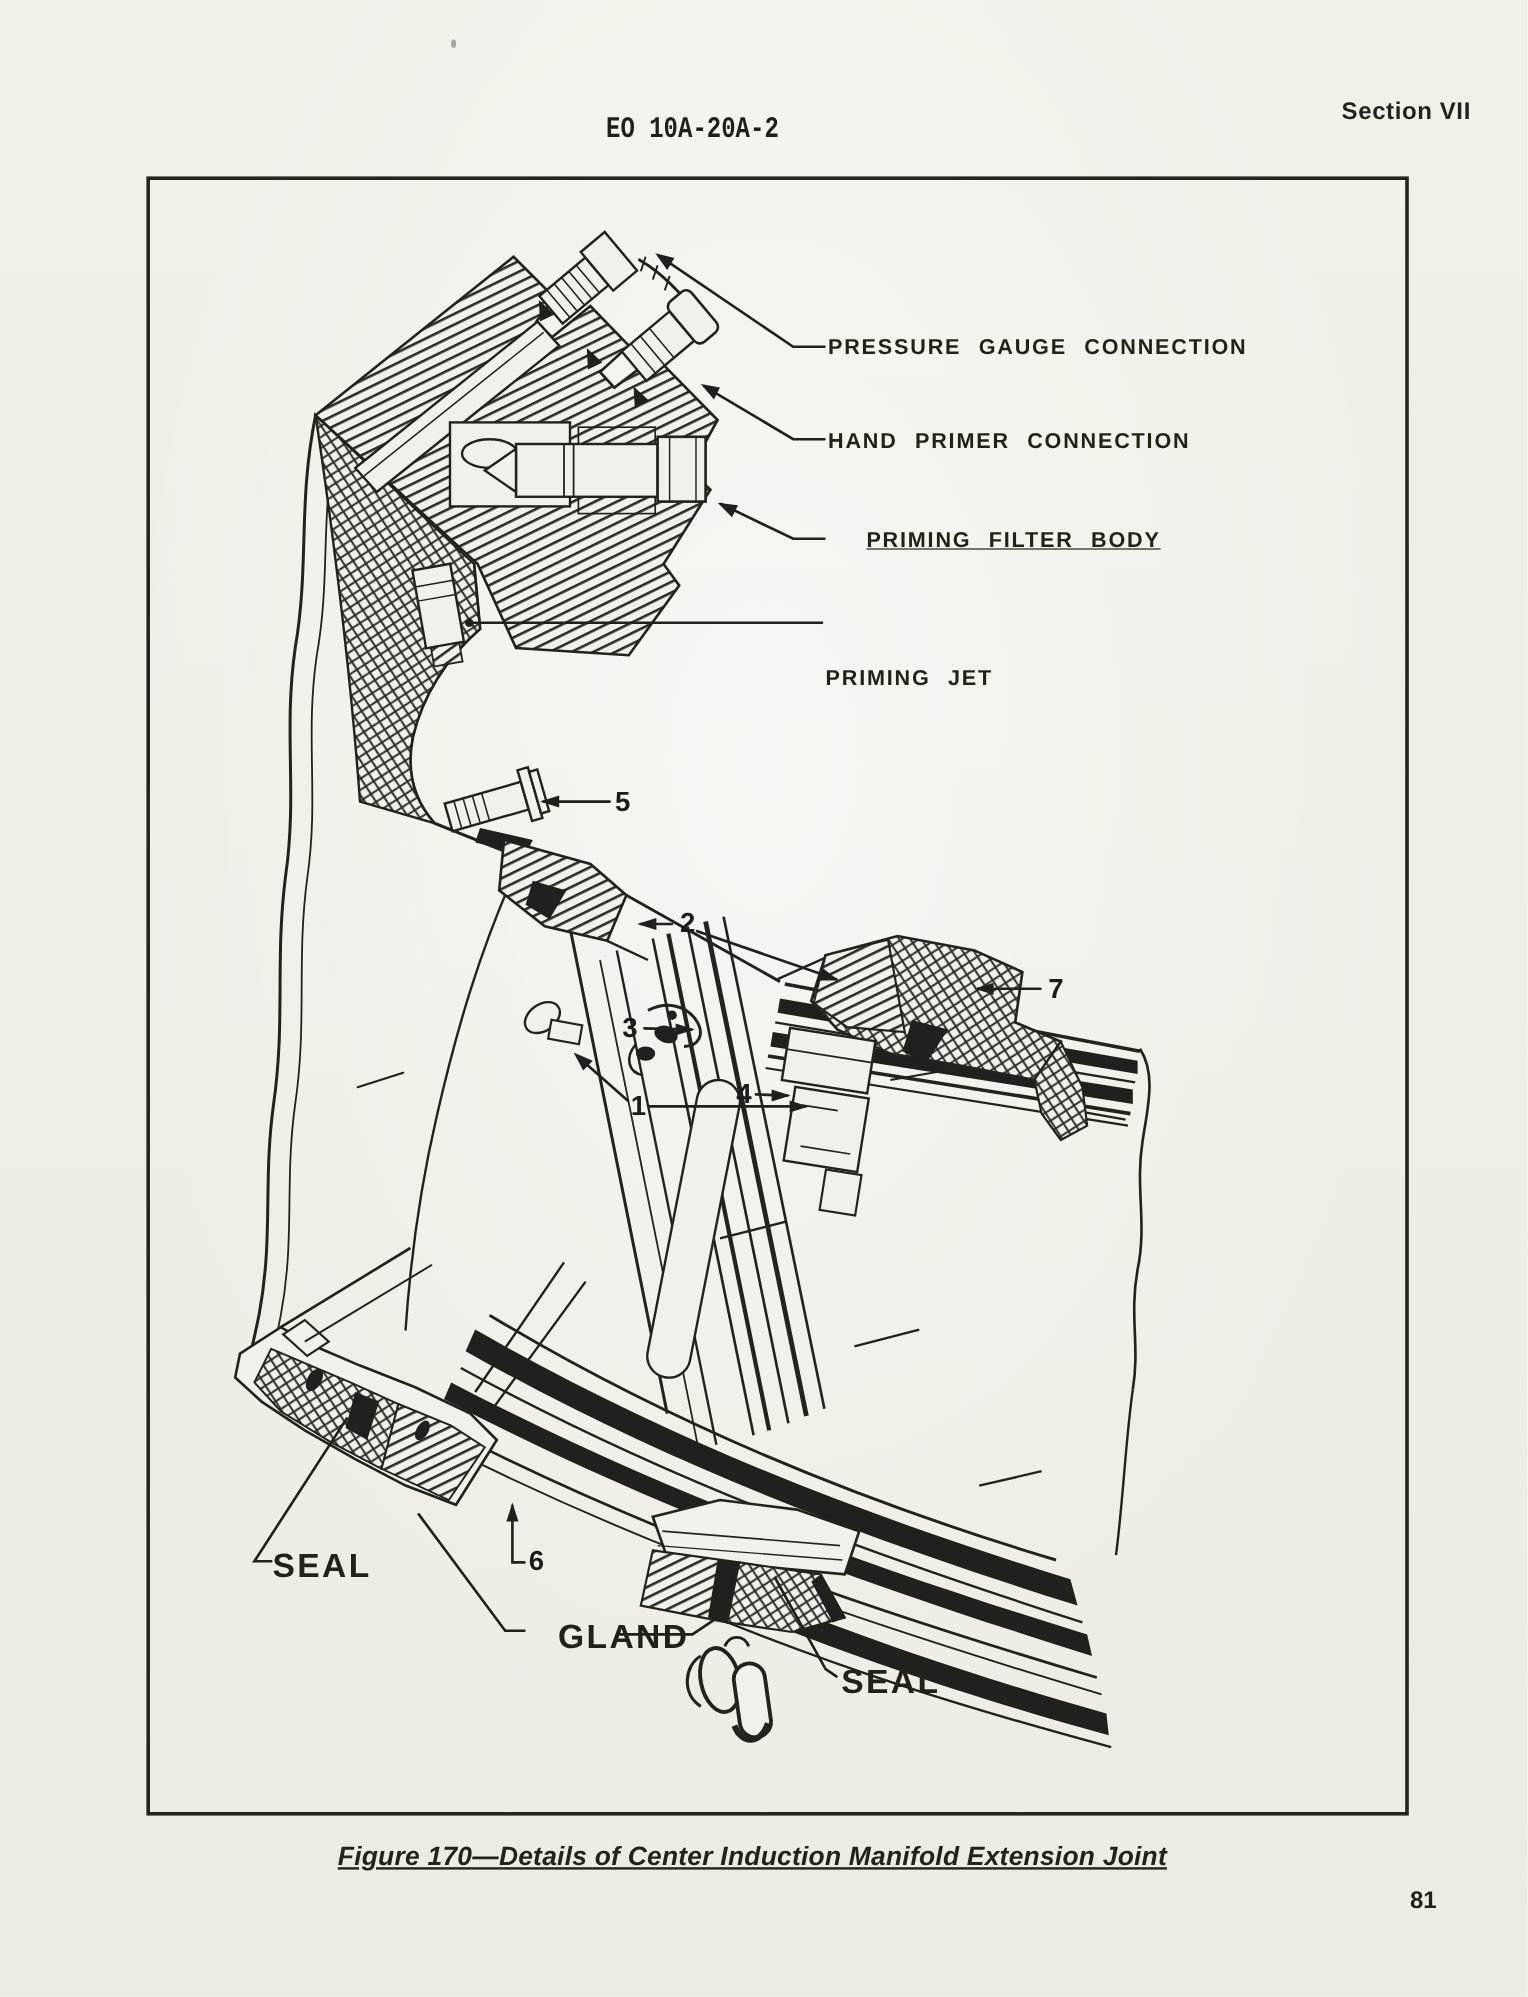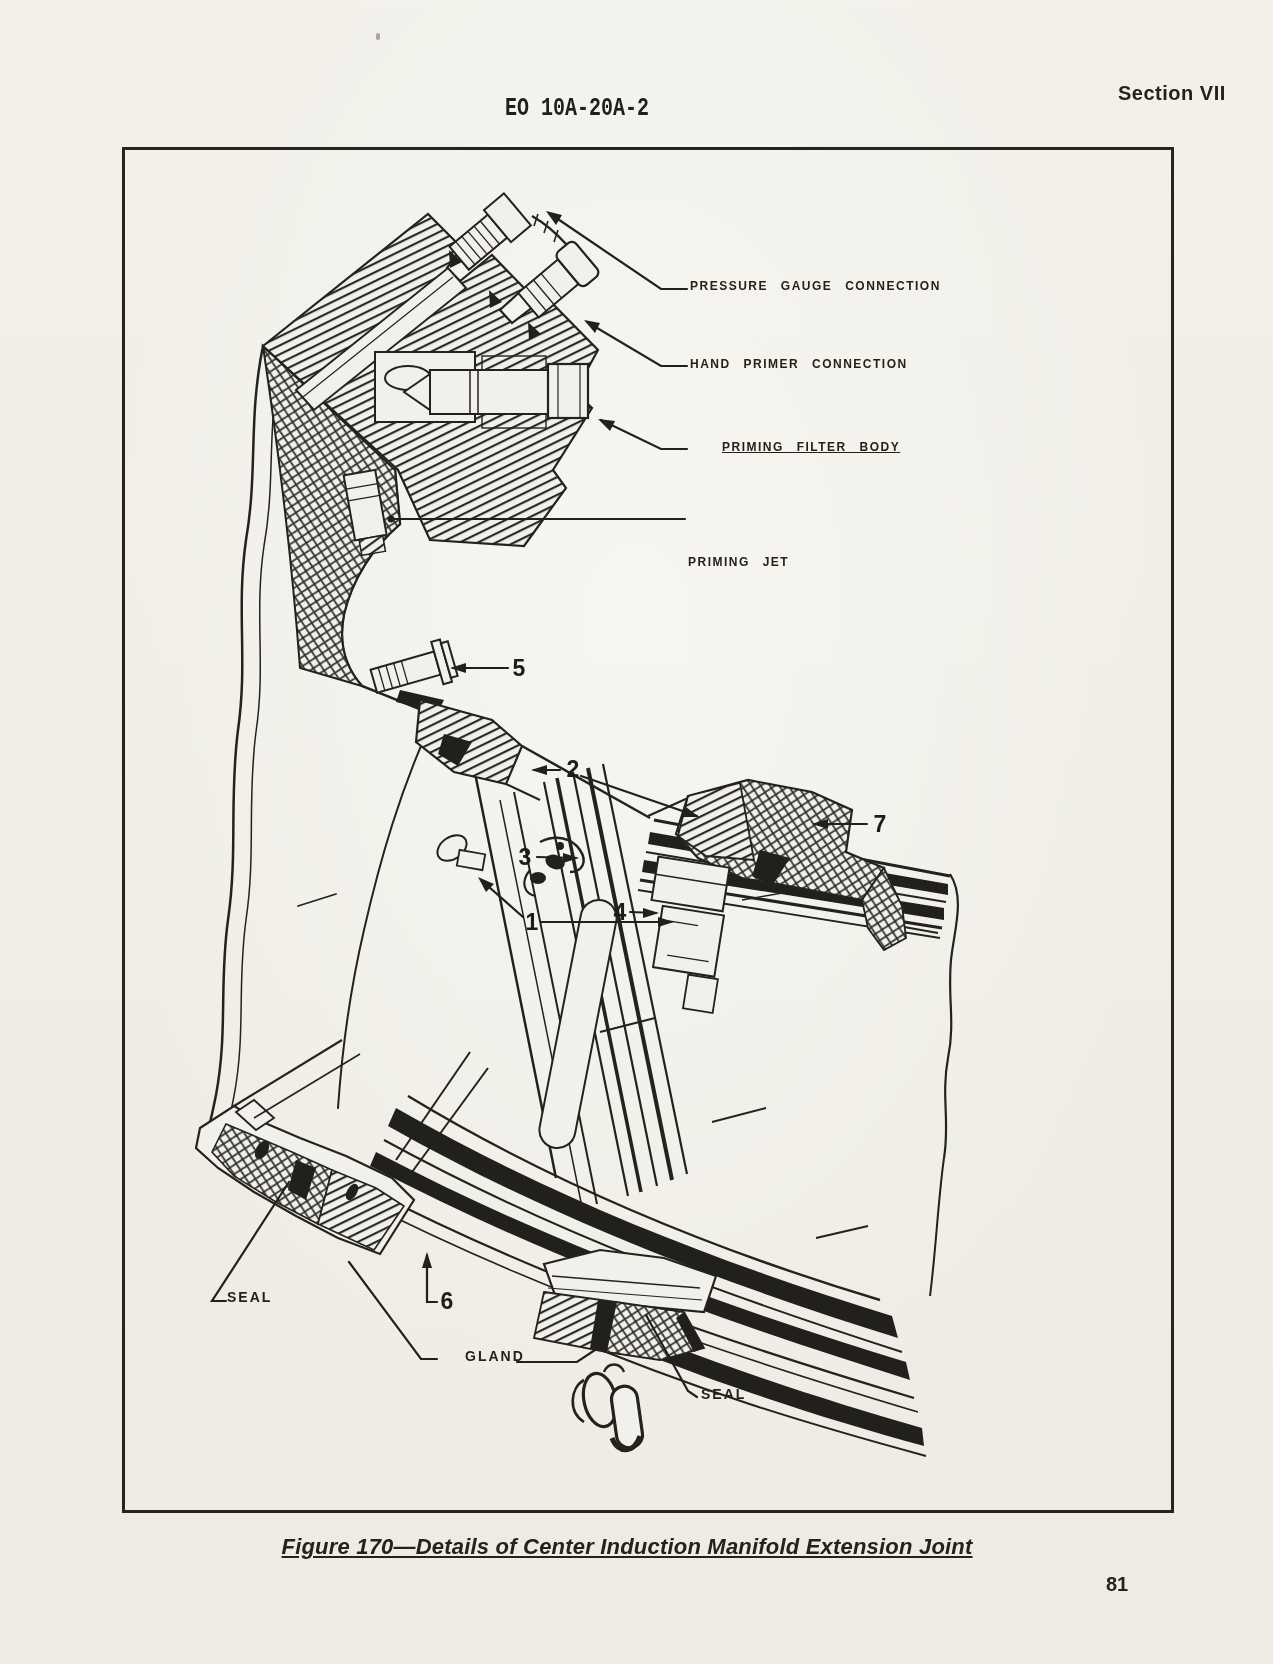--- a/index.html
+++ b/index.html
@@ -16,24 +16,24 @@
     font-family:"Liberation Mono",monospace;font-weight:bold;font-size:20px;
     letter-spacing:0px;transform:translateX(-50%) scaleY(1.25);transform-origin:center top;
     white-space:nowrap;color:#211f1b;
   }
   .hdr-section{font-weight:bold;font-size:20px;letter-spacing:.5px;color:#24221e;white-space:nowrap;margin-left:44px;}
   .frame{
     left:122px;top:147px;width:1052px;height:1366px;
     border:3px solid #26241f;box-sizing:border-box;background:transparent;
   }
   .lbl{
-    font-weight:bold;font-size:12px;letter-spacing:1.5px;word-spacing:8px;
+    font-weight:bold;font-size:18px;letter-spacing:1.5px;word-spacing:8px;
     white-space:nowrap;color:#242218;
   }
-  .lbl-big{font-size:14px;letter-spacing:2px;}
+  .lbl-big{font-size:28px;letter-spacing:2px;}
   .callout{
     font-weight:bold;font-size:23px;color:#1d1b17;white-space:nowrap;
     transform:translate(-50%,-50%);
   }
   .caption{
     font-weight:bold;font-style:italic;font-size:22px;letter-spacing:.2px;
     white-space:nowrap;transform:translateX(-50%);color:#24221d;text-decoration:underline;
   }
   .pagenum{font-weight:bold;font-size:20px;color:#24221d;}
   .speck{width:4px;height:7px;background:#6b675f;opacity:.55;border-radius:2px;}
@@ -283,13 +283,13 @@
 
 <div class="abs callout" style="left:532px;top:922px;">1</div>
 <div class="abs callout" style="left:573px;top:769px;">2</div>
 <div class="abs callout" style="left:525px;top:857px;">3</div>
 <div class="abs callout" style="left:620px;top:912px;">4</div>
 <div class="abs callout" style="left:519px;top:668px;">5</div>
 <div class="abs callout" style="left:447px;top:1301px;">6</div>
 <div class="abs callout" style="left:880px;top:824px;">7</div>
 
 <div class="abs caption" style="left:627px;top:1534px;">Figure 170—Details of Center Induction Manifold Extension Joint</div>
-<div class="abs pagenum" style="left:1106px;top:1573px;">81</div>
+<div class="abs pagenum" style="left:1175px;top:1573px;">81</div>
 
 </body></html>

